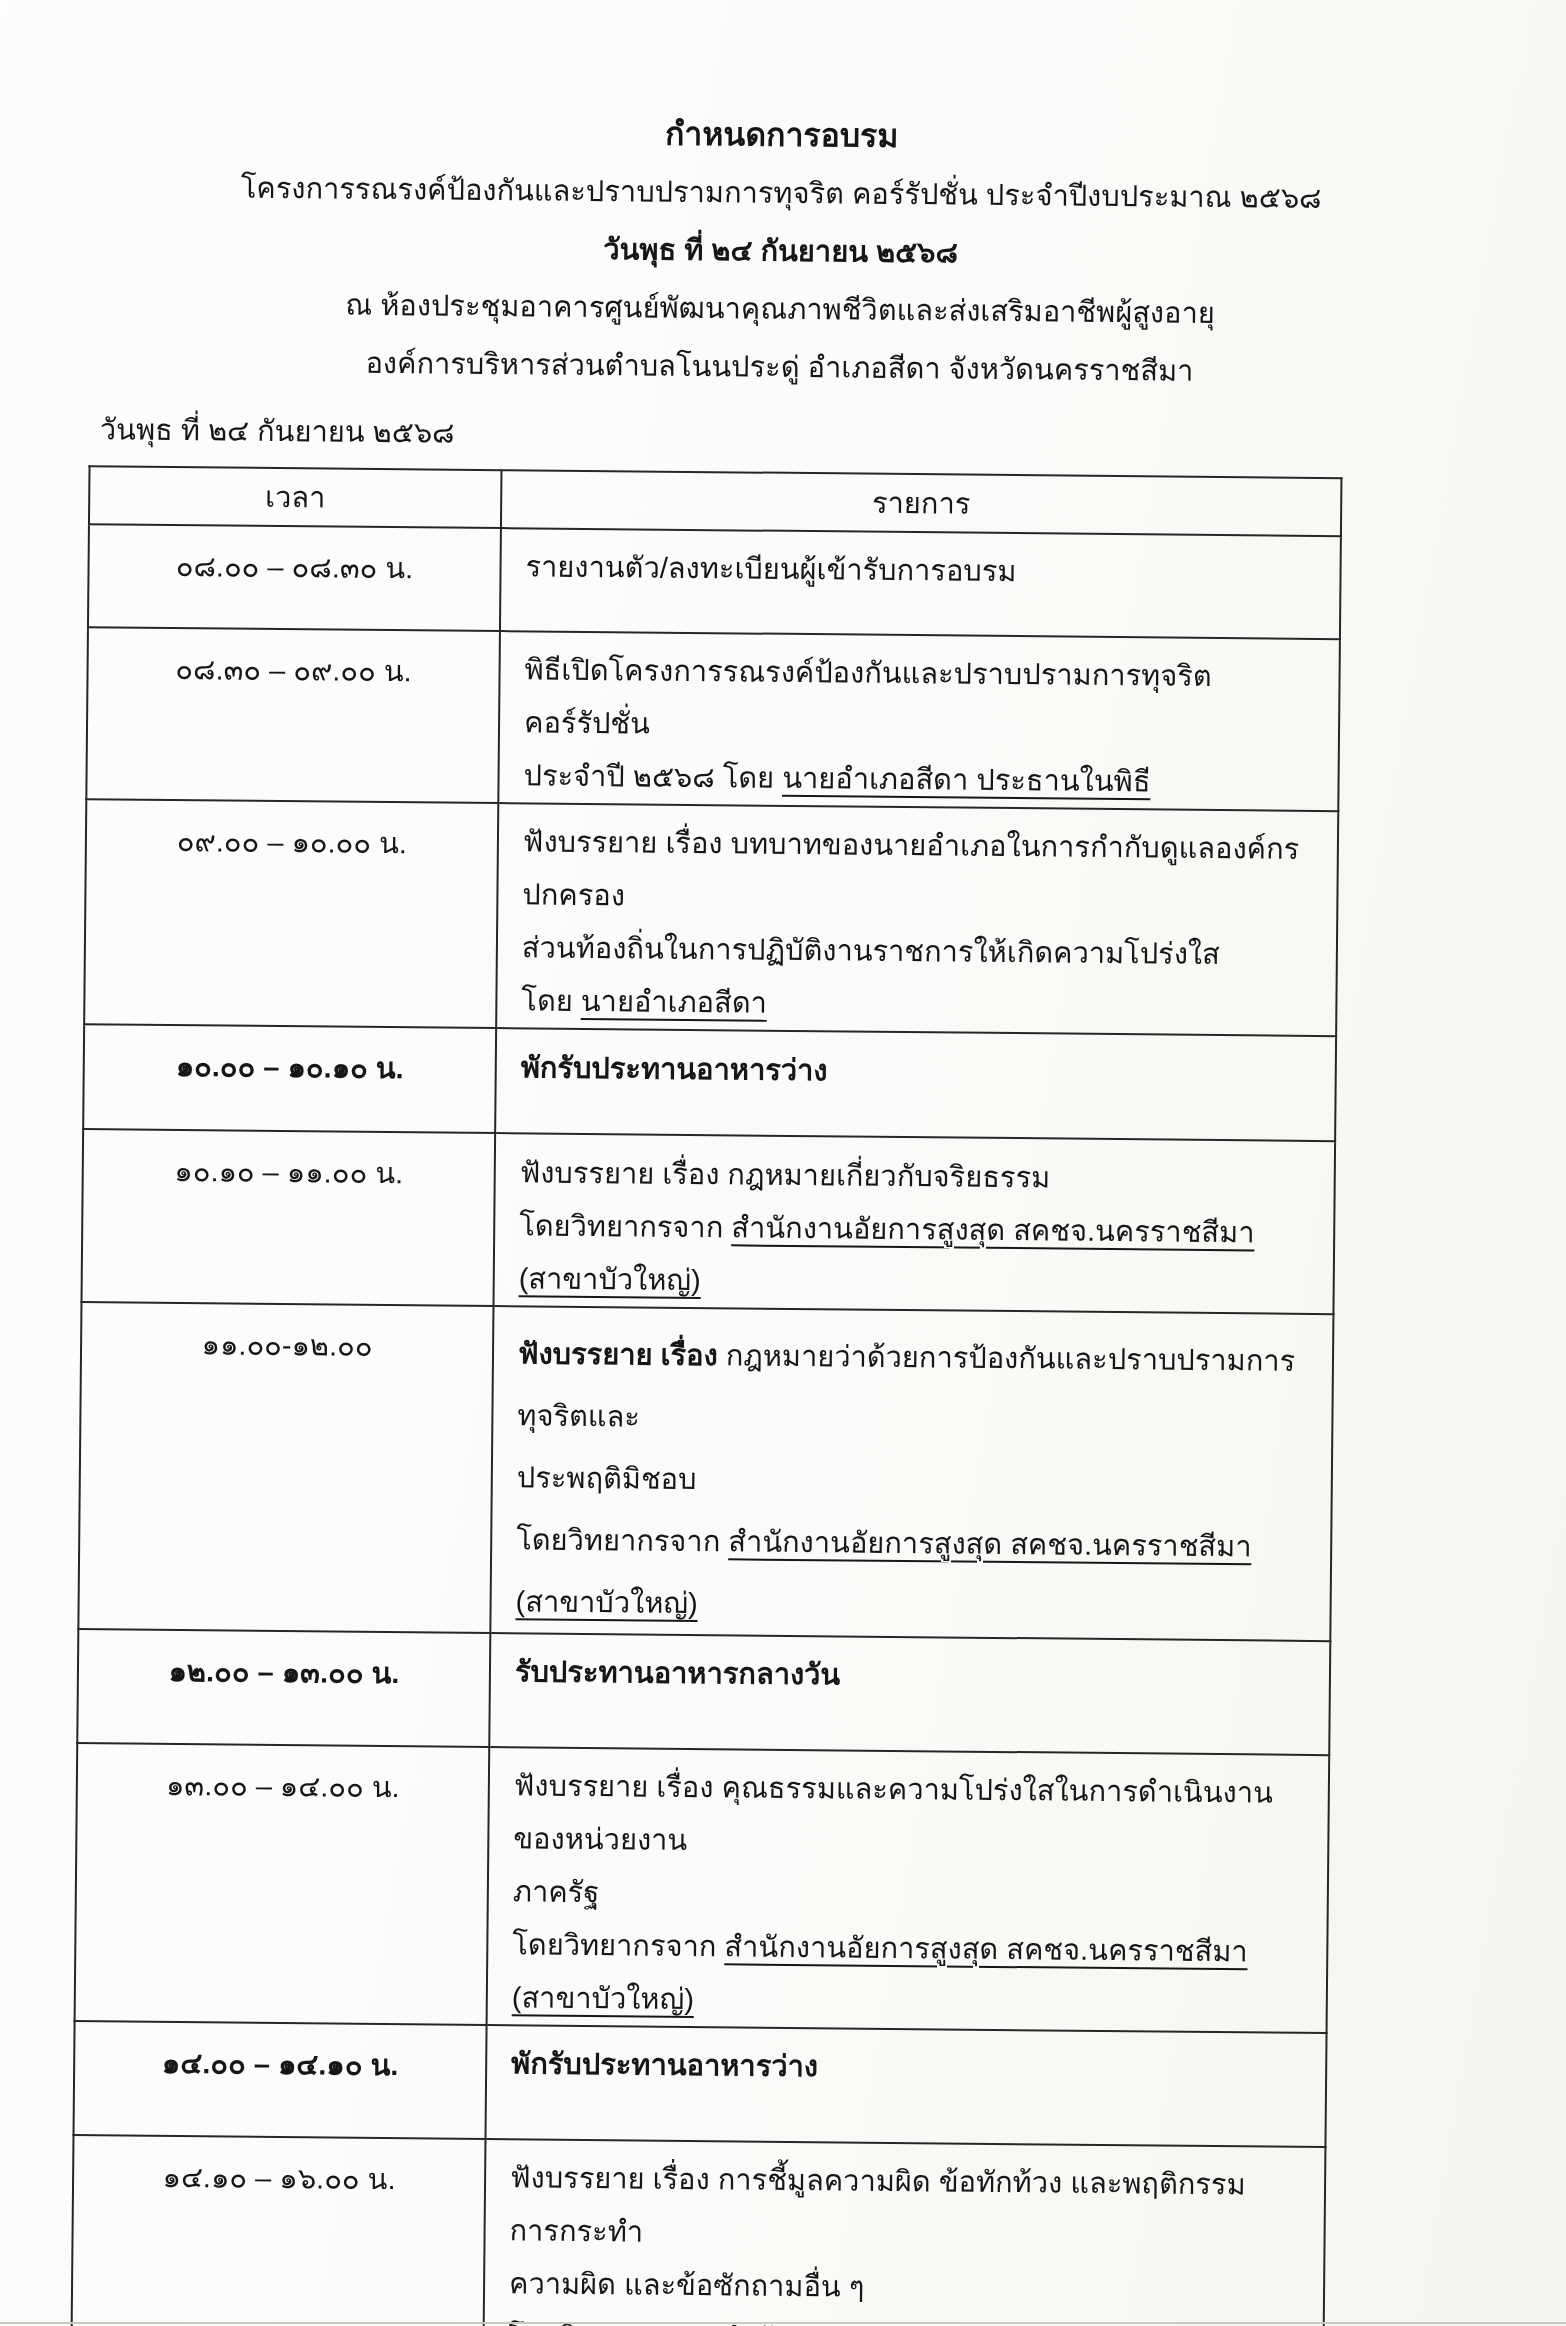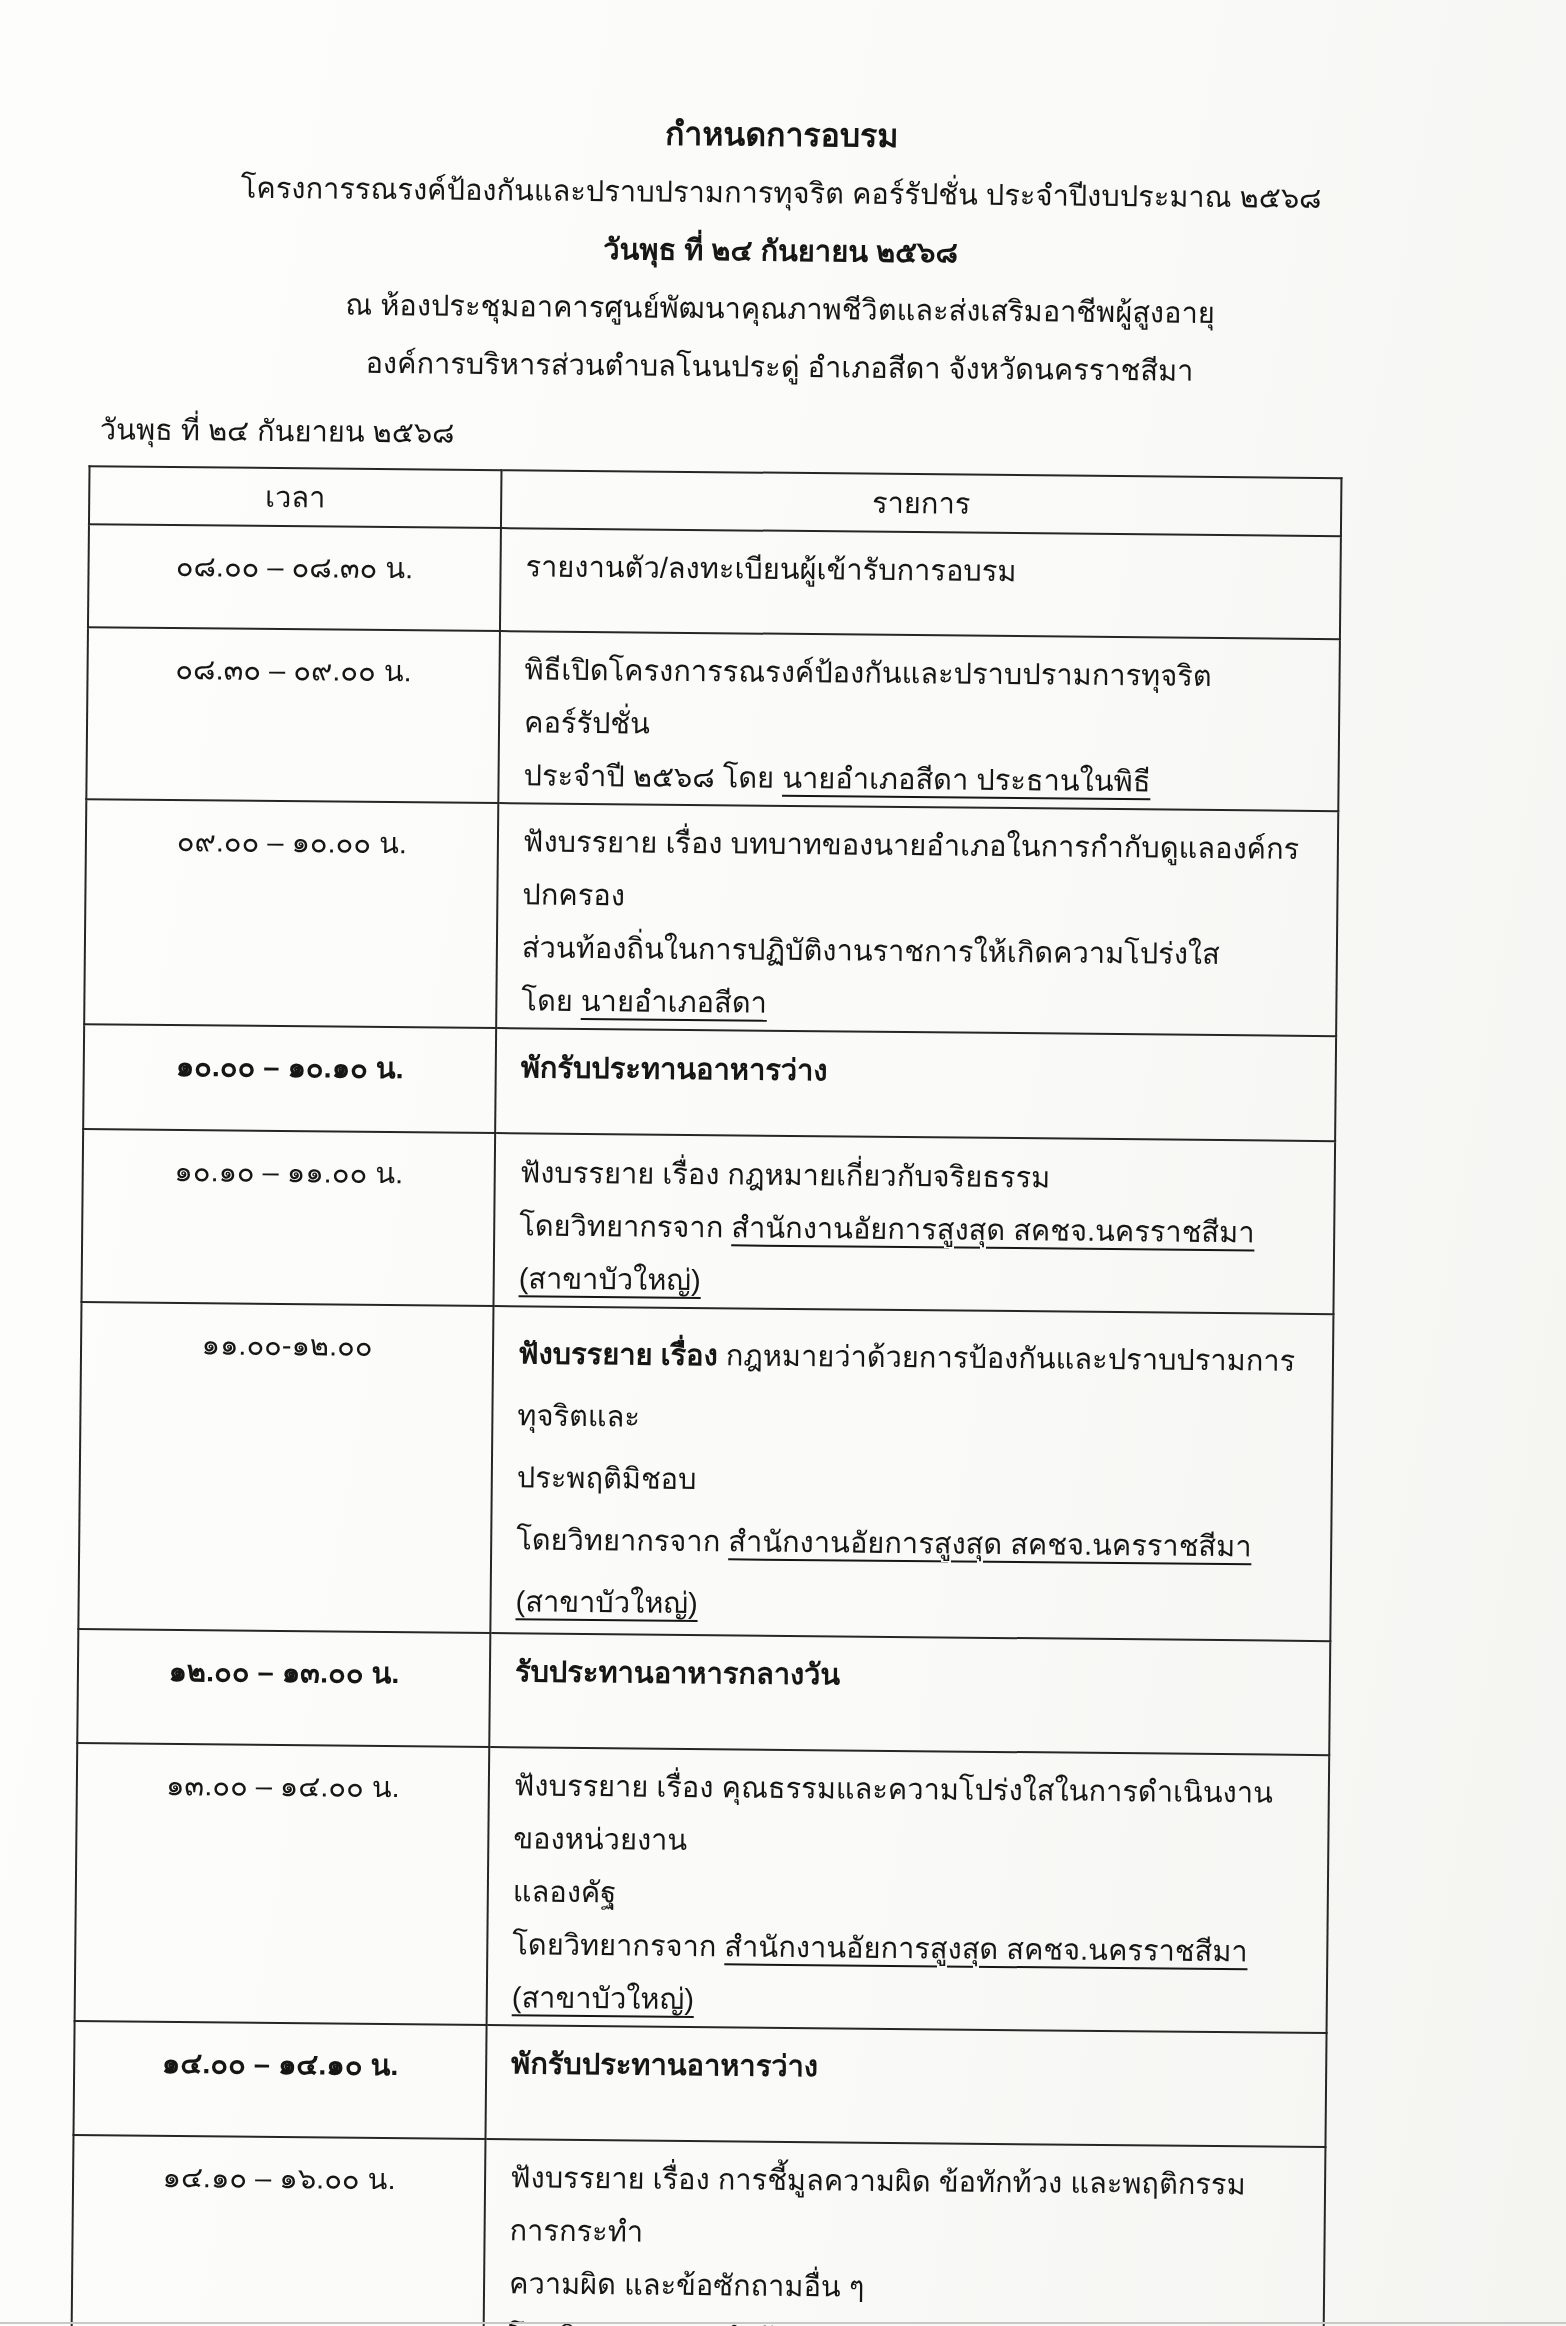--- a/index.html
+++ b/index.html
@@ -106,21 +106,21 @@
           <tr style="height: 114px;">
             <td class="time b">๑๒.๐๐ – ๑๓.๐๐ น.</td>
             <td class="detail">
               <div class="dline"><span class="b">รับประทานอาหารกลางวัน</span></div>
             </td>
           </tr>
           <tr style="height: 200px;">
             <td class="time">๑๓.๐๐ – ๑๔.๐๐ น.</td>
             <td class="detail">
               <div class="dline"><span>ฟังบรรยาย เรื่อง คุณธรรมและความโปร่งใสในการดำเนินงานของหน่วยงาน</span></div>
-              <div class="dline"><span>แลองคัฐ</span></div>
+              <div class="dline"><span>ภาครัฐ</span></div>
               <div class="dline"><span>โดยวิทยากรจาก </span><span class="u">สำนักงานอัยการสูงสุด สคชจ.นครราชสีมา (สาขาบัวใหญ่)</span></div>
             </td>
           </tr>
           <tr style="height: 114px;">
             <td class="time b">๑๔.๐๐ – ๑๔.๑๐ น.</td>
             <td class="detail">
               <div class="dline"><span class="b">พักรับประทานอาหารว่าง</span></div>
             </td>
           </tr>
           <tr style="height: 203px;">

